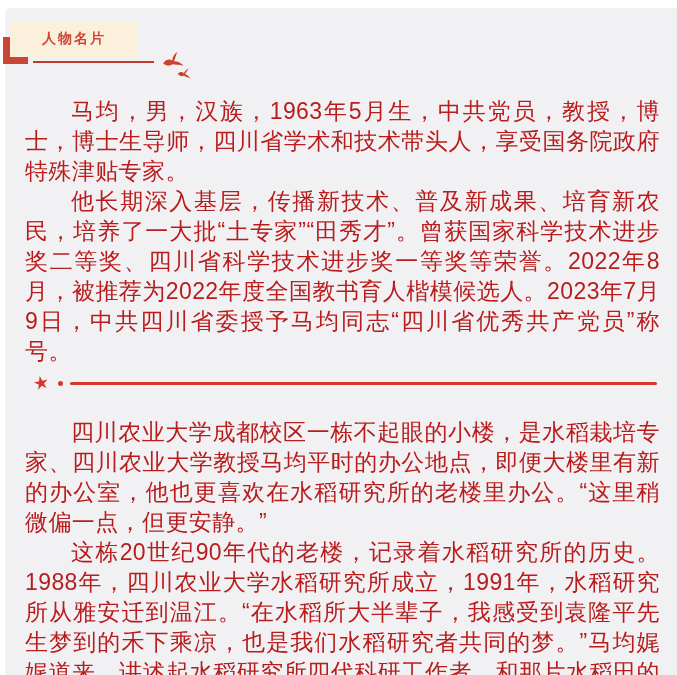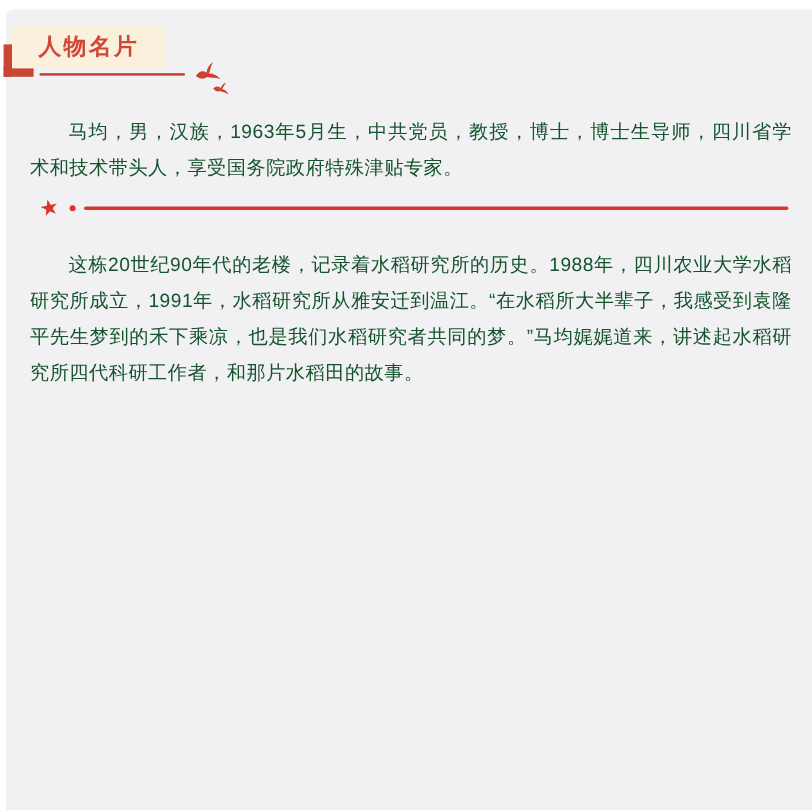--- a/index.html
+++ b/index.html
@@ -41,21 +41,21 @@
     top: 13px;
     width: 128px;
     height: 36px;
     background: #faf0dc;
     display: flex;
     align-items: center;
     justify-content: center;
   }
   .badge-title {
     margin: 0;
-    font-size: 19px;
+    font-size: 14px;
     font-weight: bold;
     color: #d0473a;
     letter-spacing: 2px;
   }
   .badge-underline {
     position: absolute;
     left: 28px;
     top: 53px;
     width: 121px;
     height: 2px;
@@ -68,23 +68,23 @@
   .bird-1 { left: 157px; top: 44px; width: 22px; height: 17px; transform: rotate(-6deg); }
   .bird-2 { left: 172px; top: 60px; width: 15px; height: 11px; transform: rotate(8deg); }
   
   .article {
     padding: 0 17px 0 20px;
   }
   .para {
     margin: 0;
     text-indent: 2em;
     text-align: justify;
-    font-size: 16px;
+    font-size: 23px;
     line-height: 30px;
-    color: #14532d;
+    color: #b91c1c;
     letter-spacing: 0.4px;
   }
   .divider {
     display: flex;
     align-items: center;
     margin: 7px 3px 24px 8px;
     height: 20px;
   }
   .star {
     font-size: 18px;
@@ -120,23 +120,25 @@
     <svg class="bird bird-1" viewBox="0 0 24 18" xmlns="http://www.w3.org/2000/svg">
       <path d="M1 11 C5 6 9 7 11 9 C12 5 14 2 18 0 C15 4 15 7 13 10 C16 10 20 12 23 16 C18 14 14 14 11 13 C8 15 4 14 1 11 Z"></path>
     </svg>
     <svg class="bird bird-2" viewBox="0 0 24 18" xmlns="http://www.w3.org/2000/svg">
       <path d="M1 11 C5 6 9 7 11 9 C12 5 14 2 18 0 C15 4 15 7 13 10 C16 10 20 12 23 16 C18 14 14 14 11 13 C8 15 4 14 1 11 Z"></path>
     </svg>
   </header>
 
   <main class="article">
     <p class="para">马均，男，汉族，1963年5月生，中共党员，教授，博士，博士生导师，四川省学术和技术带头人，享受国务院政府特殊津贴专家。</p>
+    <p class="para">他长期深入基层，传播新技术、普及新成果、培育新农民，培养了一大批“土专家”“田秀才”。曾获国家科学技术进步奖二等奖、四川省科学技术进步奖一等奖等荣誉。2022年8月，被推荐为2022年度全国教书育人楷模候选人。2023年7月9日，中共四川省委授予马均同志“四川省优秀共产党员”称号。</p>
 
     <div class="divider">
       <span class="star">★</span>
       <span class="dot"></span>
       <span class="rule"></span>
     </div>
 
+    <p class="para">四川农业大学成都校区一栋不起眼的小楼，是水稻栽培专家、四川农业大学教授马均平时的办公地点，即便大楼里有新的办公室，他也更喜欢在水稻研究所的老楼里办公。“这里稍微偏一点，但更安静。”</p>
     <p class="para">这栋20世纪90年代的老楼，记录着水稻研究所的历史。1988年，四川农业大学水稻研究所成立，1991年，水稻研究所从雅安迁到温江。“在水稻所大半辈子，我感受到袁隆平先生梦到的禾下乘凉，也是我们水稻研究者共同的梦。”马均娓娓道来，讲述起水稻研究所四代科研工作者，和那片水稻田的故事。</p>
   </main>
 
 </div>
 
 </body></html>

